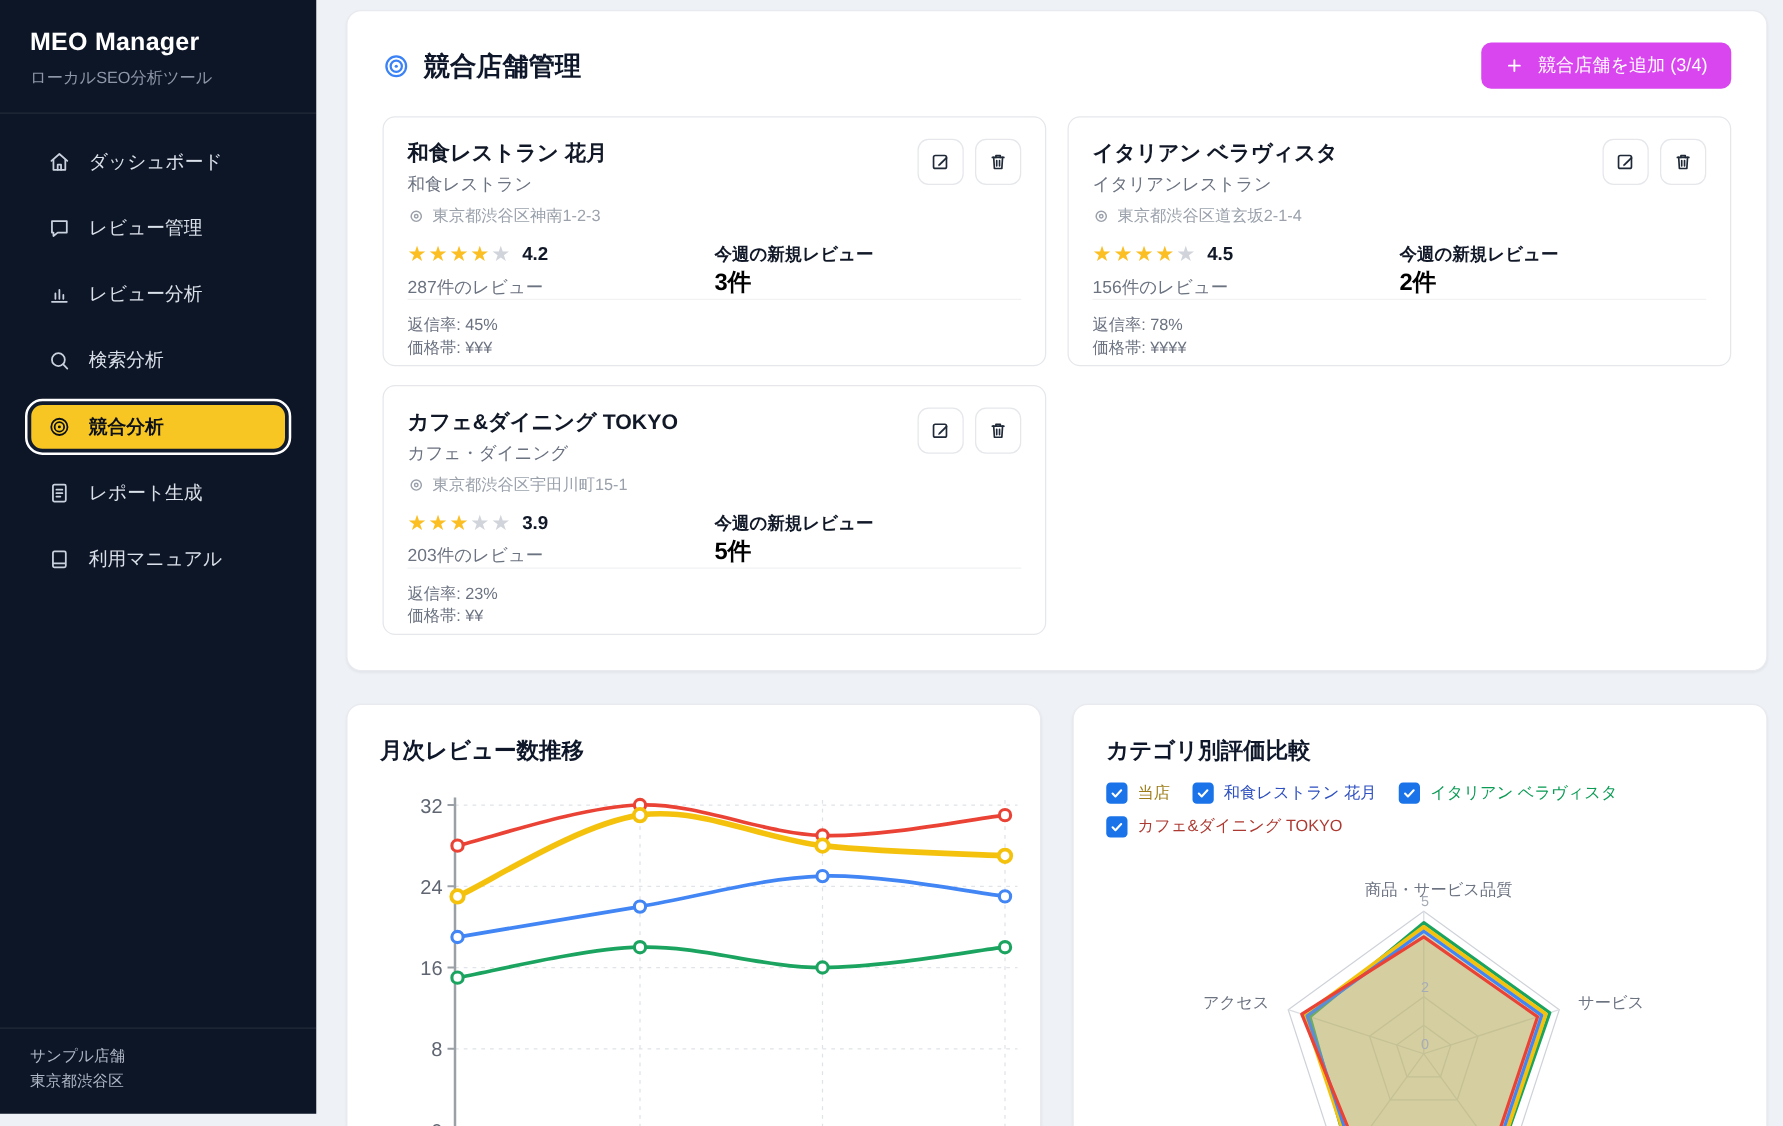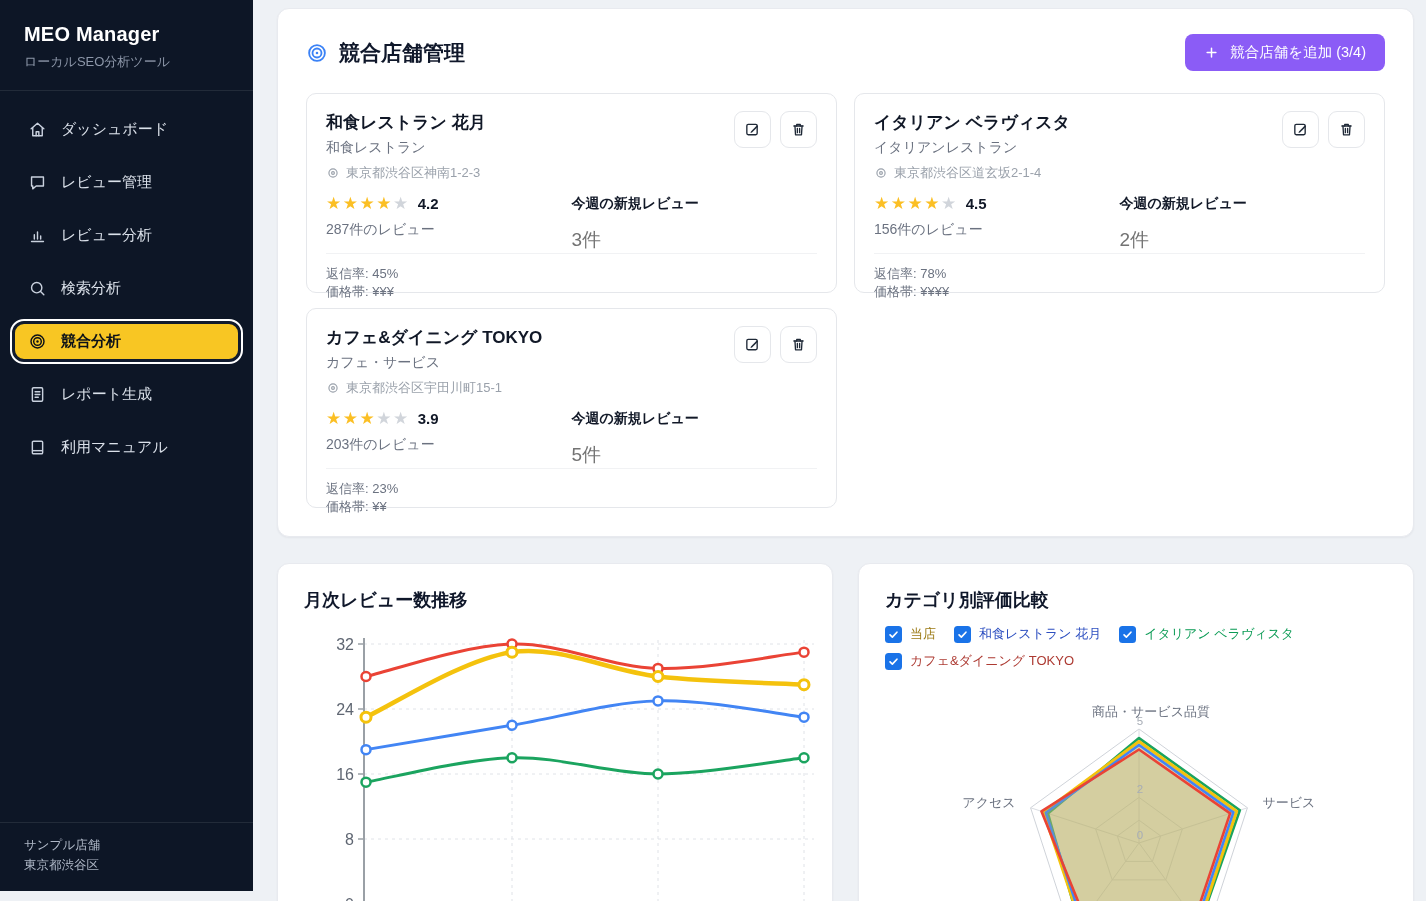--- a/index.html
+++ b/index.html
@@ -5,39 +5,39 @@
   * { margin:0; padding:0; box-sizing:border-box; }
   html,body { width:1426px; height:901px; overflow:hidden; }
   body { font-family:"Liberation Sans","DejaVu Sans",sans-serif; background:#eef1f5; color:#111827; }
   .app { display:flex; width:1426px; height:891px; }
 
   
   .sidebar { width:253px; flex-shrink:0; background:#0d1626; position:relative; }
   .sb-head { padding:23px 24px 19px; border-bottom:1px solid rgba(255,255,255,.09); }
   .sb-title { font-size:20px; font-weight:700; color:#ffffff; letter-spacing:.2px; }
   .sb-sub { font-size:13px; color:#8d97a9; margin-top:7px; }
-  .sb-nav { padding:18px 12px 0; }
+  .sb-nav { padding:18px 22px 0; }
   .nav-item { display:flex; align-items:center; gap:14px; padding:11px 16px; margin-bottom:12px;
               border-radius:10px; font-size:15px; color:#dbe1ea; cursor:pointer; }
   .nav-item .nv-ic { display:flex; align-items:center; color:#c9d1de; }
   .nav-item svg { width:19px; height:19px; }
   .nav-item.active { background:#f8c623; color:#0c1118; font-weight:700;
                      border:3px solid #111b2e; outline:2px solid #ffffff; padding:8px 13px; border-radius:12px; }
   .nav-item.active .nv-ic { color:#0c1118; }
   .sb-foot { position:absolute; left:0; right:0; bottom:0; padding:13px 24px 16px;
              border-top:1px solid rgba(255,255,255,.09); font-size:12.5px; color:#aeb7c6; line-height:1.55; }
 
   
   .main { flex:1; padding:8px 12px 0 24px;border-radius:15px; }
   .panel { background:#fff; border:1px solid #e8eaef; border-radius:12px; box-shadow:0 1px 2px rgba(16,24,40,.05); }
   .top-panel { height:529px; padding:25px 28px; }
   .panel-head { display:flex; justify-content:space-between; align-items:center; }
   .ph-left { display:flex; align-items:center; gap:11px; }
   .ph-left h1 { font-size:21px; font-weight:700; color:#0f172a; }
-  .add-btn { background:#8b5cf6; color:#fff; border:none; border-radius:8px; height:37px; padding:0 19px;
+  .add-btn { background:#d946ef; color:#fff; border:none; border-radius:8px; height:37px; padding:0 19px;
              font-size:14.5px; font-weight:500; display:flex; align-items:center; gap:11px; cursor:pointer;
              font-family:inherit; }
 
   .cards { margin-top:22px; display:grid; grid-template-columns:1fr 1fr; gap:15px 17px; }
   .card { background:#fff; border:1px solid #e5e7eb; border-radius:10px; height:200px;
           padding:17px 19px 13px; display:flex; flex-direction:column; }
   .card-top { display:flex; justify-content:space-between; }
   .card h3 { font-size:17px; font-weight:700; color:#111827; }
   .cat { font-size:14px; color:#6b7280; margin-top:5px; }
   .addr { font-size:13px; color:#9aa1ab; margin-top:7px; display:flex; align-items:center; gap:6px; }
@@ -47,21 +47,21 @@
               display:flex; align-items:center; justify-content:center; cursor:pointer; color:#1f2937; }
   .icon-btn svg { width:17px; height:17px; }
   .stats { display:flex; margin-top:13px; }
   .stats .col { flex:1; }
   .stars-row { display:flex; align-items:center; }
   .stars { font-size:17px; letter-spacing:1.5px; color:#d1d5db; line-height:1; }
   .stars .on { color:#fbbf24; }
   .rating { font-size:15px; font-weight:700; color:#111827; margin-left:8px; }
   .reviews { font-size:14px; color:#6b7280; margin-top:9px; }
   .wk-label { font-size:14px; font-weight:700; color:#111827; }
-  .wk-count { font-size:19px; font-weight:400; color:#737373; margin-top:14px; }
+  .wk-count { font-size:19px; font-weight:700; color:#000000; margin-top:0; }
   .card-foot { margin-top:auto; border-top:1px solid #f1f2f4; padding-top:11px;
                display:flex; justify-content:space-between; font-size:13px; color:#6b7280;flex-direction:column; }
 
   .bottom-row { display:flex; gap:25px; margin-top:26px; }
   .chart-panel { flex:1; height:560px; position:relative; padding:24px 26px; overflow:hidden; }
   .chart-panel h2 { font-size:18px; font-weight:700; color:#0f172a; position:relative; z-index:2; }
   .legend { margin-top:13px; display:flex; flex-wrap:wrap; gap:9px 18px; max-width:470px; position:relative; z-index:2; }
   .legend-item { display:flex; align-items:flex-end; gap:8px; font-size:13px; font-weight:500; cursor:pointer; }
   .cbx { width:17px; height:17px; background:#1a73e8; border-radius:3.5px; display:flex; align-items:center; justify-content:center; flex-shrink:0; }
   .chart-svg { position:absolute; left:0; top:0; z-index:1; }
@@ -273,21 +273,21 @@
           <div class="card-foot">
             <span>返信率: 78%</span>
             <span>価格帯: ¥¥¥¥</span>
           </div>
         </article>
 
         <article class="card">
           <div class="card-top">
             <div>
               <h3>カフェ&amp;ダイニング TOKYO</h3>
-              <div class="cat">カフェ・サービス</div>
+              <div class="cat">カフェ・ダイニング</div>
               <div class="addr">
                 <span style="display:flex;">
                     <svg viewBox="0 0 24 24" fill="none" stroke="currentColor" stroke-width="2">
                       <circle cx="12" cy="12" r="7"></circle>
                       <circle cx="12" cy="12" r="2.4"></circle>
                     </svg>
                   </span>
                 <span>東京都渋谷区宇田川町15-1</span>
               </div>
             </div>

